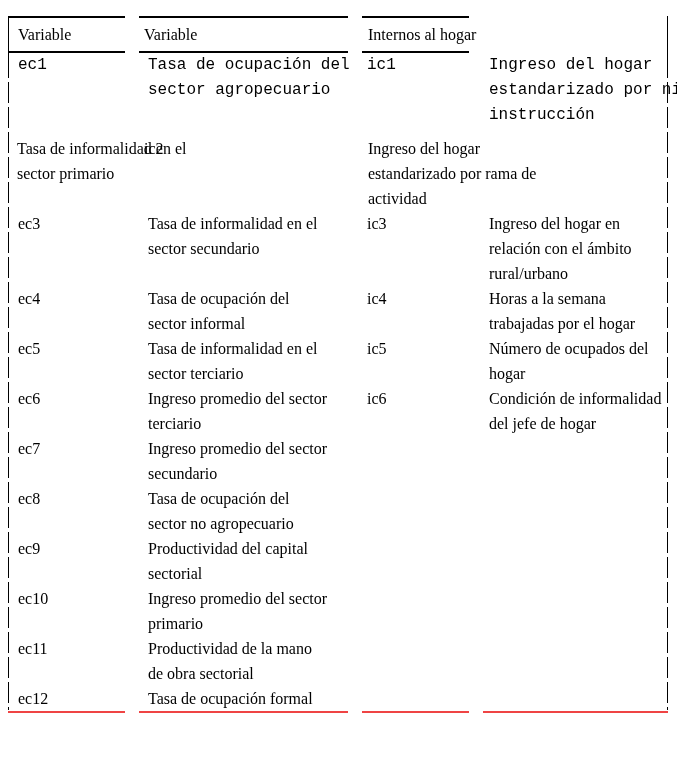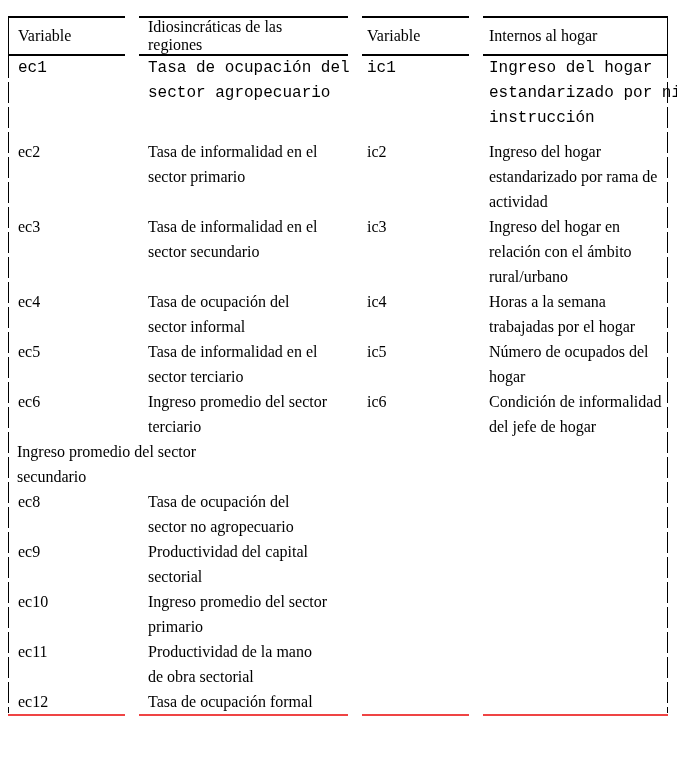--- a/index.html
+++ b/index.html
@@ -80,38 +80,35 @@
 <div class="page">
   <div class="tbl">
 
     <div class="vline-solid vl-left"></div>
     <div class="vline-solid vl-right"></div>
     <div class="vline-dash vl-left"></div>
     <div class="vline-dash vl-right"></div>
 
     <div class="grid-row thead">
       <div class="cell c1">Variable</div>
-      <div class="cell c2">Idiosincráticas de las
-regiones</div>
       <div class="cell c3">Variable</div>
       <div class="cell c4">Internos al hogar</div>
     </div>
 
     <div class="grid-row trow h83">
       <div class="cell c1">ec1</div>
       <div class="cell c2">Tasa de ocupación del
 sector agropecuario</div>
       <div class="cell c3">ic1</div>
       <div class="cell c4">Ingreso del hogar
 estandarizado por nivel de
 instrucción</div>
     </div>
 
     <div class="grid-row trow h75">
-      <div class="cell c1">ec2</div>
       <div class="cell c2">Tasa de informalidad en el
 sector primario</div>
       <div class="cell c3">ic2</div>
       <div class="cell c4">Ingreso del hogar
 estandarizado por rama de
 actividad</div>
     </div>
 
     <div class="grid-row trow h75">
       <div class="cell c1">ec3</div>
@@ -144,20 +141,21 @@
     <div class="grid-row trow h50">
       <div class="cell c1">ec6</div>
       <div class="cell c2">Ingreso promedio del sector
 terciario</div>
       <div class="cell c3">ic6</div>
       <div class="cell c4">Condición de informalidad
 del jefe de hogar</div>
     </div>
 
     <div class="grid-row trow h50">
+      <div class="cell c1">ec7</div>
       <div class="cell c2">Ingreso promedio del sector
 secundario</div>
       <div class="cell c3"></div>
       <div class="cell c4"></div>
     </div>
 
     <div class="grid-row trow h50">
       <div class="cell c1">ec8</div>
       <div class="cell c2">Tasa de ocupación del
 sector no agropecuario</div>

